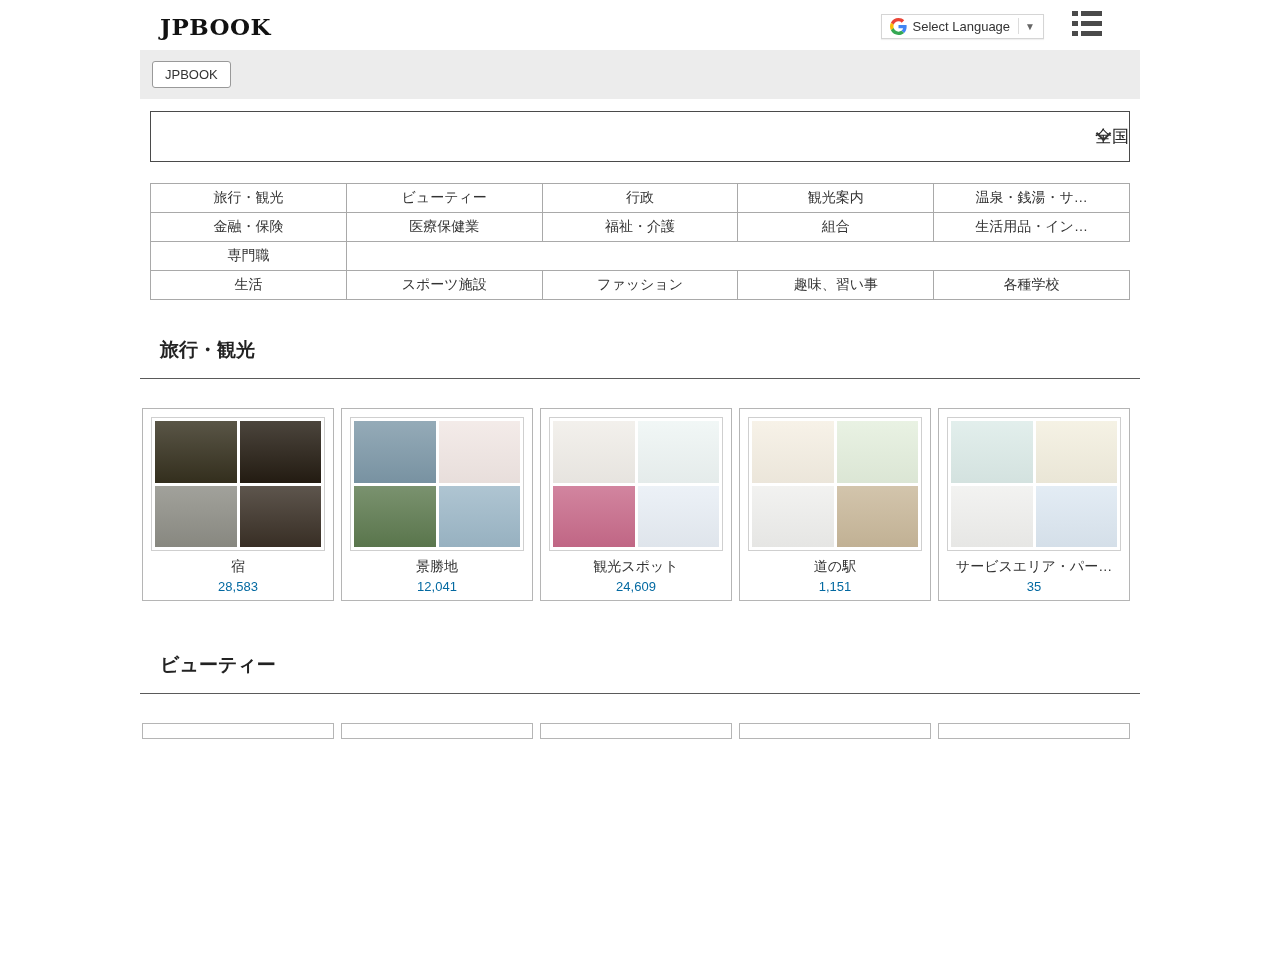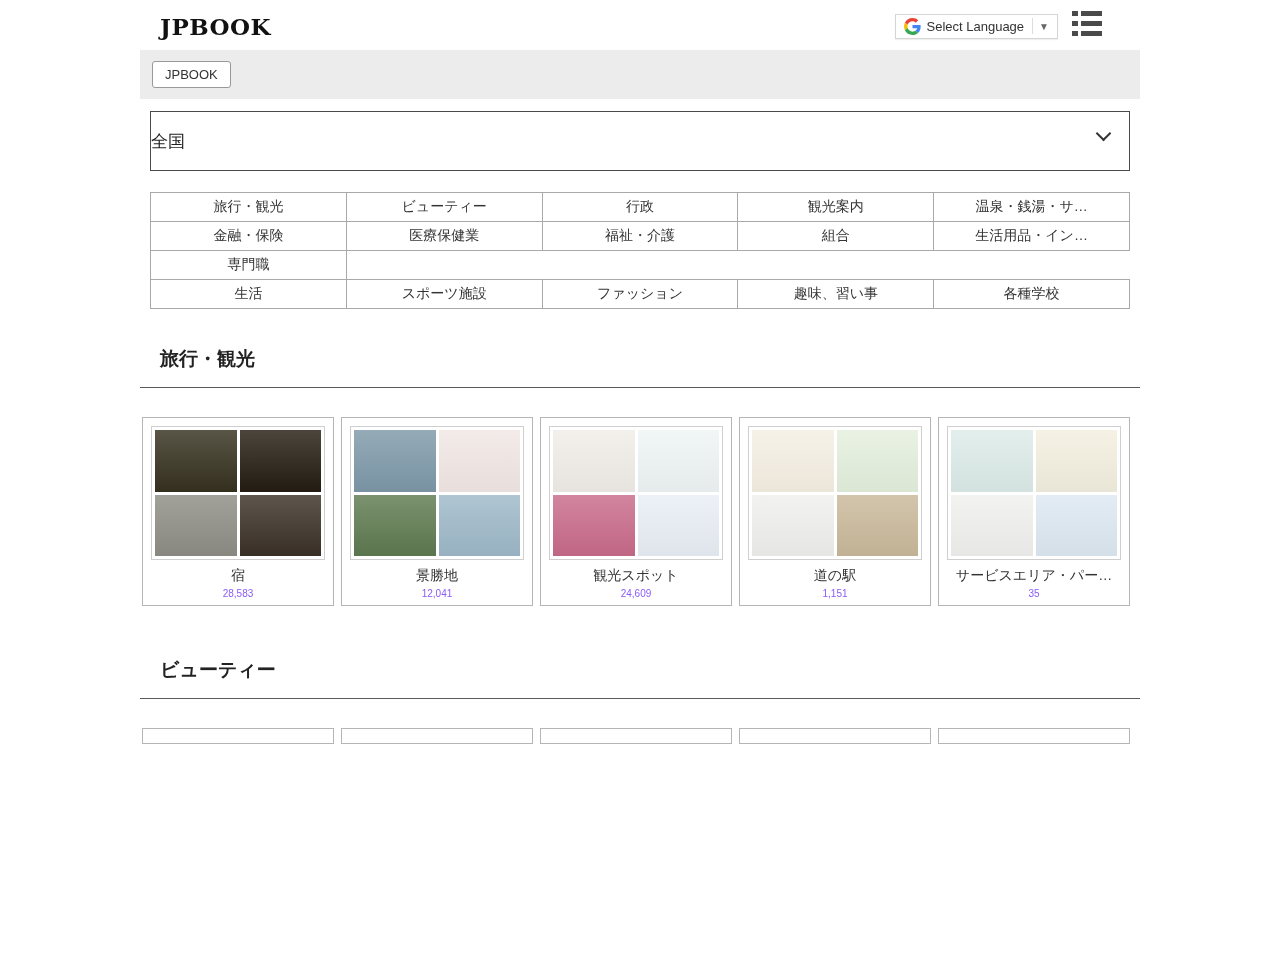--- a/index.html
+++ b/index.html
@@ -4,36 +4,36 @@
 <style>
   * { margin:0; padding:0; box-sizing:border-box; }
   html,body { width:1280px; height:960px; overflow:hidden; background:#fff;
               font-family:"Liberation Sans", sans-serif; color:#333; }
   .container { width:1000px; margin:0 auto; }
 
   
   .topbar { display:flex; align-items:center; justify-content:space-between; padding:10px 0 8px; }
   .site-title { font-family:"DejaVu Serif", serif; font-size:23px; font-weight:600; color:#111;
                 margin-left:20px; letter-spacing:0.5px; }
-  .top-right { display:flex; align-items:center; gap:14px; margin-right:38px; }
+  .top-right { display:flex; align-items:center; gap:28px; margin-right:38px; }
   .gt-widget { display:flex; align-items:center; gap:6px; background:#fff; border:1px solid #d5d5d5;
                padding:3px 8px; font-size:13px; color:#333; cursor:pointer; box-shadow:0 1px 1px rgba(0,0,0,0.06); }
   .gt-widget .glogo { width:17px; height:17px; display:block; }
   .gt-sep { width:1px; height:16px; background:#dcdcdc; margin-left:2px; }
   .gt-caret { font-size:10px; color:#666; }
   .menu-icon { cursor:pointer; display:block; }
 
   
   .crumb-bar { background:#ececec; padding:11px 12px; }
   .crumb-btn { display:inline-block; background:#fff; border:1px solid #999; border-radius:3px;
                padding:5px 12px; font-size:13px; color:#333; cursor:pointer; }
 
   
-  .region-select { position:relative; margin:12px 10px 0; height:60px; border:1px solid #4a4a4a;
-                   background:#fff; display:flex; align-items:center; justify-content:flex-start;
+  .region-select { position:relative; margin:12px 10px 0; height:51px; border:1px solid #4a4a4a;
+                   background:#fff; display:flex; align-items:center; justify-content:flex-end;
                    font-size:17px; color:#222; cursor:pointer; }
   .region-select .chev { position:absolute; right:20px; top:16px; width:11px; height:11px;
                          border-right:2px solid #333; border-bottom:2px solid #333;
                          transform:rotate(45deg); }
 
   
   .cat-table { width:calc(100% - 20px); margin:21px 10px 0; border-collapse:collapse; table-layout:fixed; }
   .cat-table td { border:1px solid #a9a9a9; height:29px; text-align:center; font-size:14px;
                   color:#333; cursor:pointer; padding:2px 8px; overflow:hidden; white-space:nowrap;
                   text-overflow:ellipsis; }
@@ -47,21 +47,21 @@
   
   .cards { display:flex; flex-wrap:wrap; gap:11px 7px; padding:29px 2px 14px; }
   .card { width:192px; background:#fff; border:1px solid #b5b5b5; padding:8px 8px 6px;
           text-align:center; cursor:pointer; }
   .thumb { height:134px; border:1px solid #cfcfcf; background:#fff; padding:3px;
            display:grid; grid-template-columns:1fr 1fr; grid-template-rows:1fr 1fr; gap:3px; }
   .thumb .tile { width:100%; height:100%; background:#eee;
                  background-image:linear-gradient(rgba(255,255,255,0.18), rgba(0,0,0,0.04)); }
   .card-label { font-size:14px; color:#333; margin-top:7px; white-space:nowrap; overflow:hidden;
                 text-overflow:ellipsis; }
-  .card-count { font-size:10px; color:#8b5cf6; margin-top:3px; }
+  .card-count { font-size:13px; color:#0369a1; margin-top:3px; }
 </style>
 </head>
 <body>
 
 <div class="container">
 
   <div class="topbar">
     <div class="site-title">JPBOOK</div>
     <div class="top-right">
       <div class="gt-widget">

